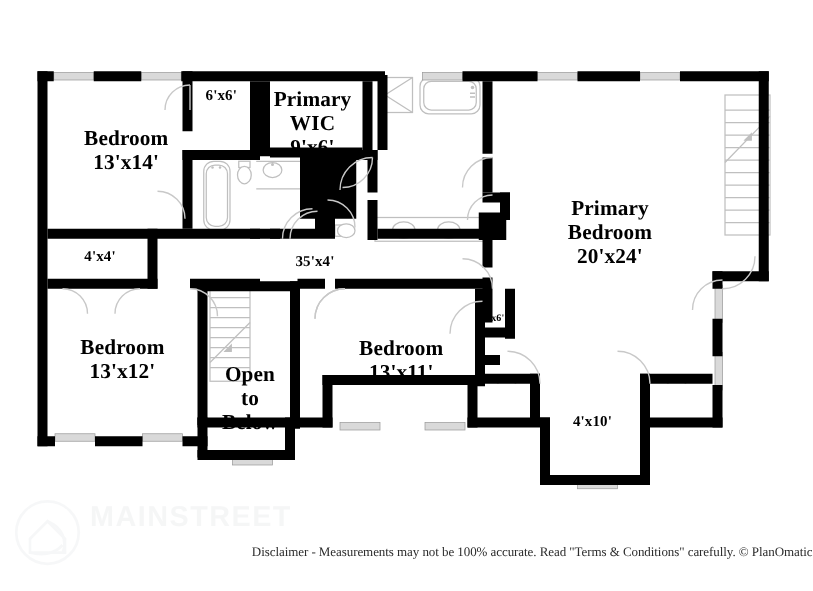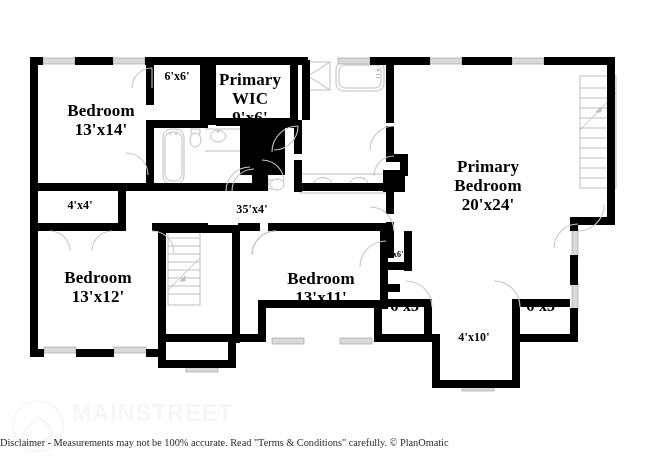--- a/index.html
+++ b/index.html
@@ -33,21 +33,21 @@
     font-family: "Liberation Serif", serif;
     font-weight: bold;
     color: #000000;
     line-height: 1.12;
     white-space: pre-line;
     pointer-events: none;
     letter-spacing: 0.1px;
   }
   .lbl-lg { font-size: 17px; }
   .lbl-md { font-size: 12px; }
-  .lbl-sm { font-size: 16px; }
+  .lbl-sm { font-size: 11px; }
   .lbl-xs { font-size: 8px; }
 
   #watermark {
     position: absolute;
     left: 10px;
     top: 398px;
     width: 300px;
     height: 60px;
     opacity: 0.33;
     pointer-events: none;
@@ -67,21 +67,21 @@
     display: block;
     font-size: 16px;
     letter-spacing: 2.6px;
     margin-top: 2px;
   }
   #disclaimer {
     position: absolute;
     left: 0;
     top: 437px;
     width: 650px;
-    text-align: left;
+    text-align: right;
     font-family: "Liberation Serif", serif;
     font-size: 10.4px;
     color: #2b2b2b;
     letter-spacing: -0.05px;
   }
 </style>
 </head>
 <body>
 
 <div id="plan-root">
@@ -308,20 +308,23 @@
 Bedroom
 20'x24'</div>
 
   <div class="room-label lbl-md" style="left:40px; top:199px; width:80px;">4'x4'</div>
 
   <div class="room-label lbl-md" style="left:212px; top:203px; width:80px;">35'x4'</div>
 
   <div class="room-label lbl-lg" style="left:38px; top:268px; width:120px;">Bedroom
 13'x12'</div>
 
+  <div class="room-label lbl-lg" style="left:168px; top:290px; width:64px;">Open
+to
+Below</div>
 
   <div class="room-label lbl-lg" style="left:262px; top:269px; width:118px;">Bedroom
 13'x11'</div>
 
   <div class="room-label lbl-xs" style="left:379px; top:251px; width:32px;">3'x6'</div>
 
   <div class="room-label lbl-sm" style="left:386px; top:297px; width:42px;">6'x3'</div>
 
   <div class="room-label lbl-sm" style="left:522px; top:297px; width:42px;">6'x3'</div>
 

